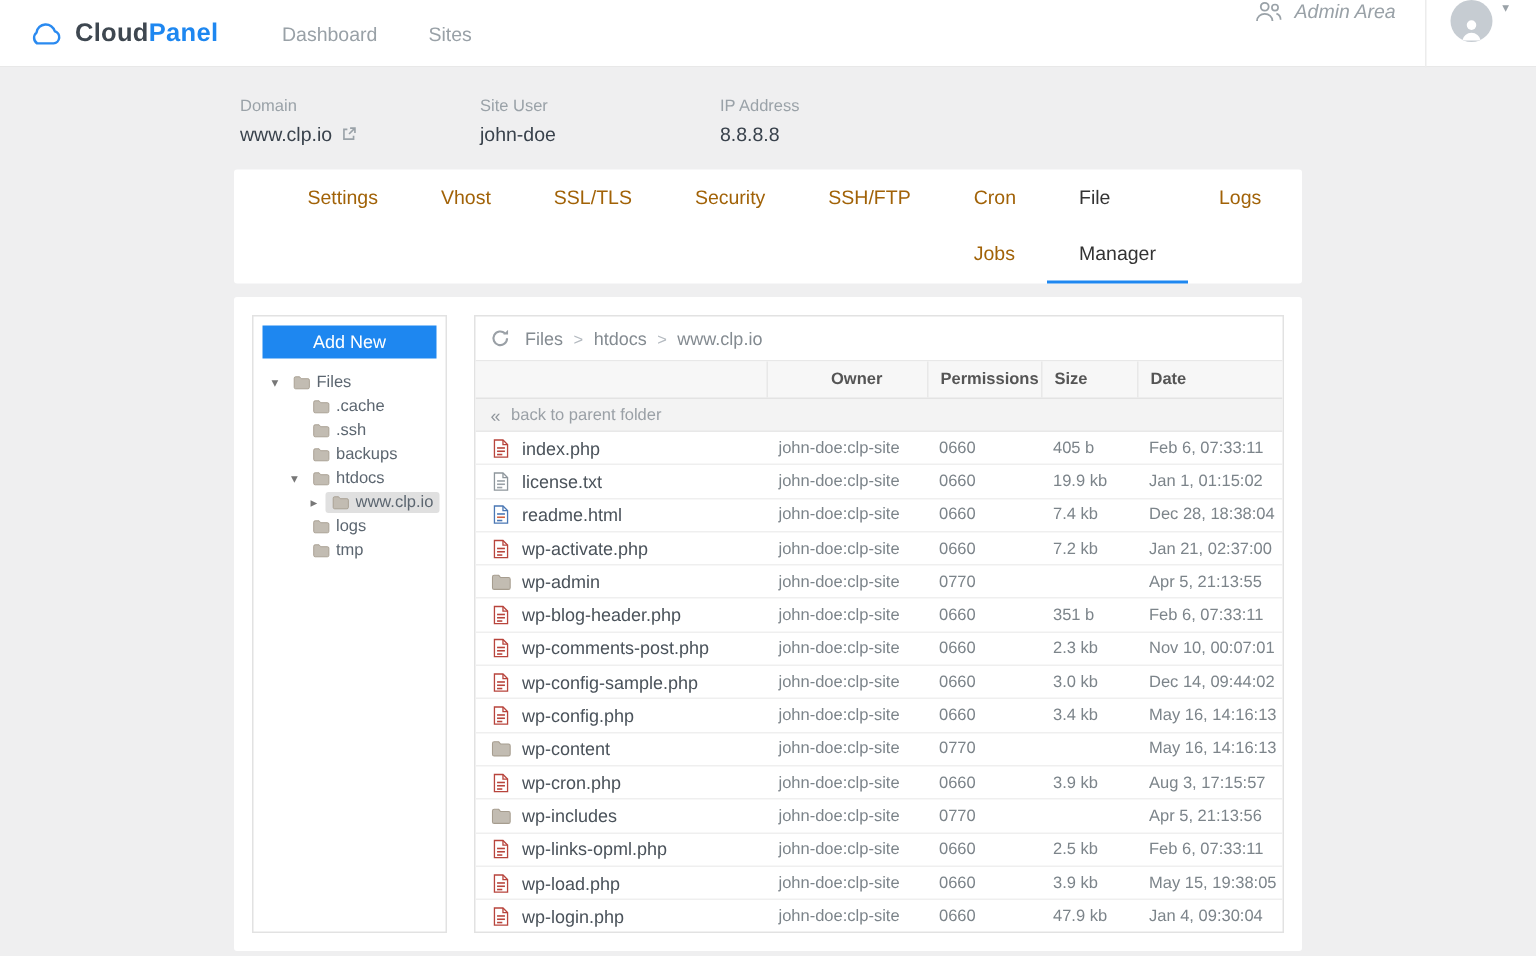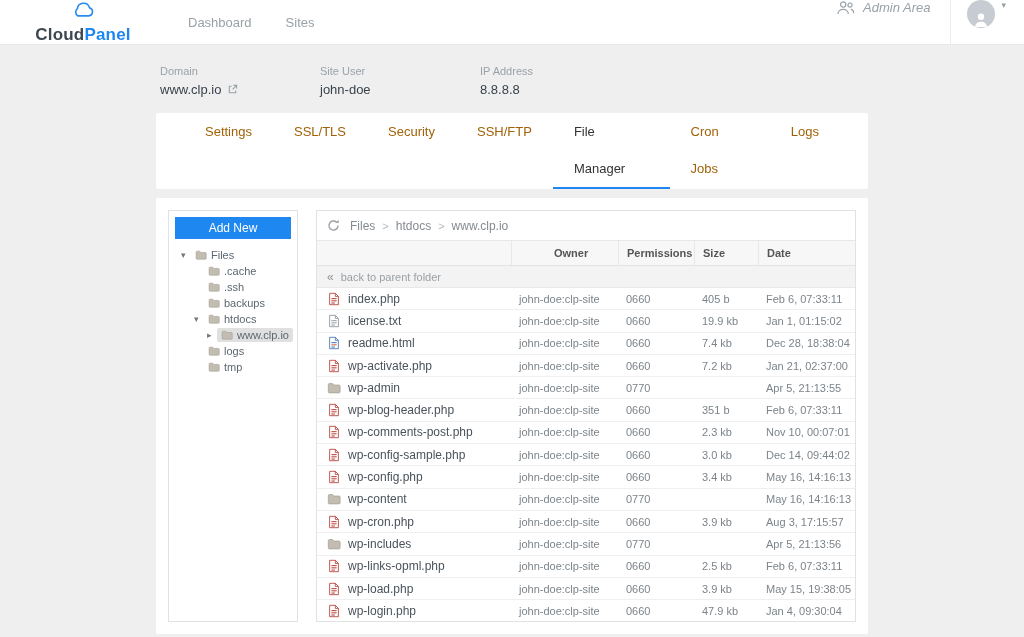--- a/index.html
+++ b/index.html
@@ -12,21 +12,21 @@
   *{margin:0;padding:0;box-sizing:border-box;}
   html,body{width:1024px;height:637px;overflow:hidden;}
   body{
     font-family:"Liberation Sans","DejaVu Sans",sans-serif;
     background:var(--page-bg);
     font-size:13px;
     color:var(--text);
   }
   
   .navbar{height:45px;background:#fff;border-bottom:1px solid #e8e8e8;display:flex;align-items:center;padding:0 18px;}
-  .logo{display:flex;align-items:center;gap:7px;min-width:130px;cursor:pointer;flex-direction:column;}
+  .logo{display:flex;align-items:center;gap:7px;min-width:130px;cursor:pointer;}
   .logo-text{font-size:17px;font-weight:600;color:#3e4750;letter-spacing:.2px;}
   .logo-text .p2{color:var(--accent);}
   .nav-menu{display:flex;gap:34px;margin-left:40px;}
   .nav-item{font-size:13px;color:#99a1a7;cursor:pointer;}
   .nav-right{margin-left:auto;display:flex;align-items:flex-start;font-style:italic;}
   .admin-area{display:flex;align-items:center;gap:8px;color:#99a1a7;font-size:13px;cursor:pointer;}
   .nav-divider{width:1px;height:45px;background:#ececec;margin:0 16px 0 20px;}
   .avatar{width:28px;height:28px;border-radius:50%;background:#c6ccd2;display:flex;align-items:flex-end;justify-content:center;overflow:hidden;cursor:pointer;}
   .avatar-caret{font-size:9px;color:#9aa2a8;margin-left:6px;cursor:pointer;}
   
@@ -154,25 +154,26 @@
     <div class="info-field">
       <div class="info-label">IP Address</div>
       <div class="info-value">
         <span>8.8.8.8</span>
       </div>
     </div>
   </div>
 
 <div class="tabs-card">
     <div class="tab">Settings</div>
+    <div class="tab">Vhost</div>
     <div class="tab">SSL/TLS</div>
     <div class="tab">Security</div>
     <div class="tab">SSH/FTP</div>
+    <div class="tab">Cron Jobs</div>
     <div class="tab active">File Manager</div>
-    <div class="tab">Cron Jobs</div>
     <div class="tab">Logs</div>
   </div>
 
 <div class="main-card">
 
   <div class="left-panel">
     <button class="add-new">Add New</button>
     <div class="file-tree">
         <div class="tree-row" style="padding-left: 4px;">
           <span class="tree-caret">▾</span>

